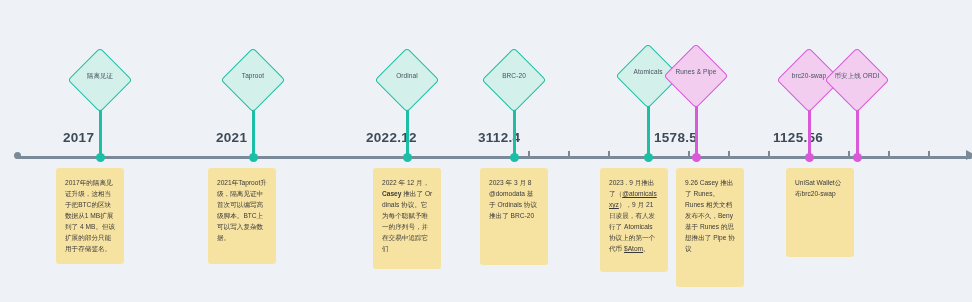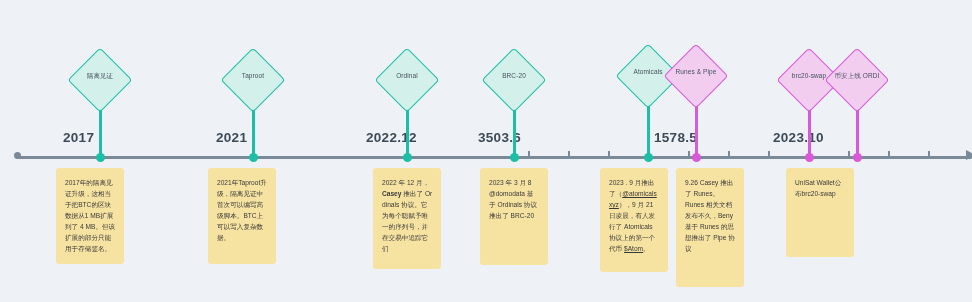--- a/index.html
+++ b/index.html
@@ -135,23 +135,23 @@
       <div class="axis-tick" style="left: 800px;"></div>
       <div class="axis-tick" style="left: 840px;"></div>
       <div class="axis-tick" style="left: 880px;"></div>
       <div class="axis-tick" style="left: 920px;"></div>
     </div>
 
   <div id="year-labels">
       <div class="year-label" style="left: 55px; top: 130px;">2017</div>
       <div class="year-label" style="left: 208px; top: 130px;">2021</div>
       <div class="year-label" style="left: 358px; top: 130px;">2022.12</div>
-      <div class="year-label" style="left: 470px; top: 130px;">3503.6</div>
+      <div class="year-label" style="left: 470px; top: 130px;">3112.4</div>
       <div class="year-label" style="left: 646px; top: 130px;">1578.5</div>
-      <div class="year-label" style="left: 765px; top: 130px;">2023.10</div>
+      <div class="year-label" style="left: 765px; top: 130px;">1125.56</div>
     </div>
 
   <div id="milestone-layer">
       <div>
         <div class="stem" style="left: 91px; top: 103px; height: 53px; background: rgb(27, 191, 166);"></div>
         <div class="node-dot" style="left: 88px; top: 153px; background: rgb(27, 191, 166);"></div>
         <div class="diamond" style="left: 69px; top: 57px; background: rgb(212, 240, 234); border: 1.5px solid rgb(27, 191, 166);"></div>
         <div class="diamond-label" style="left: 64px; top: 71px;">隔离见证</div>
       </div>
       <div>

